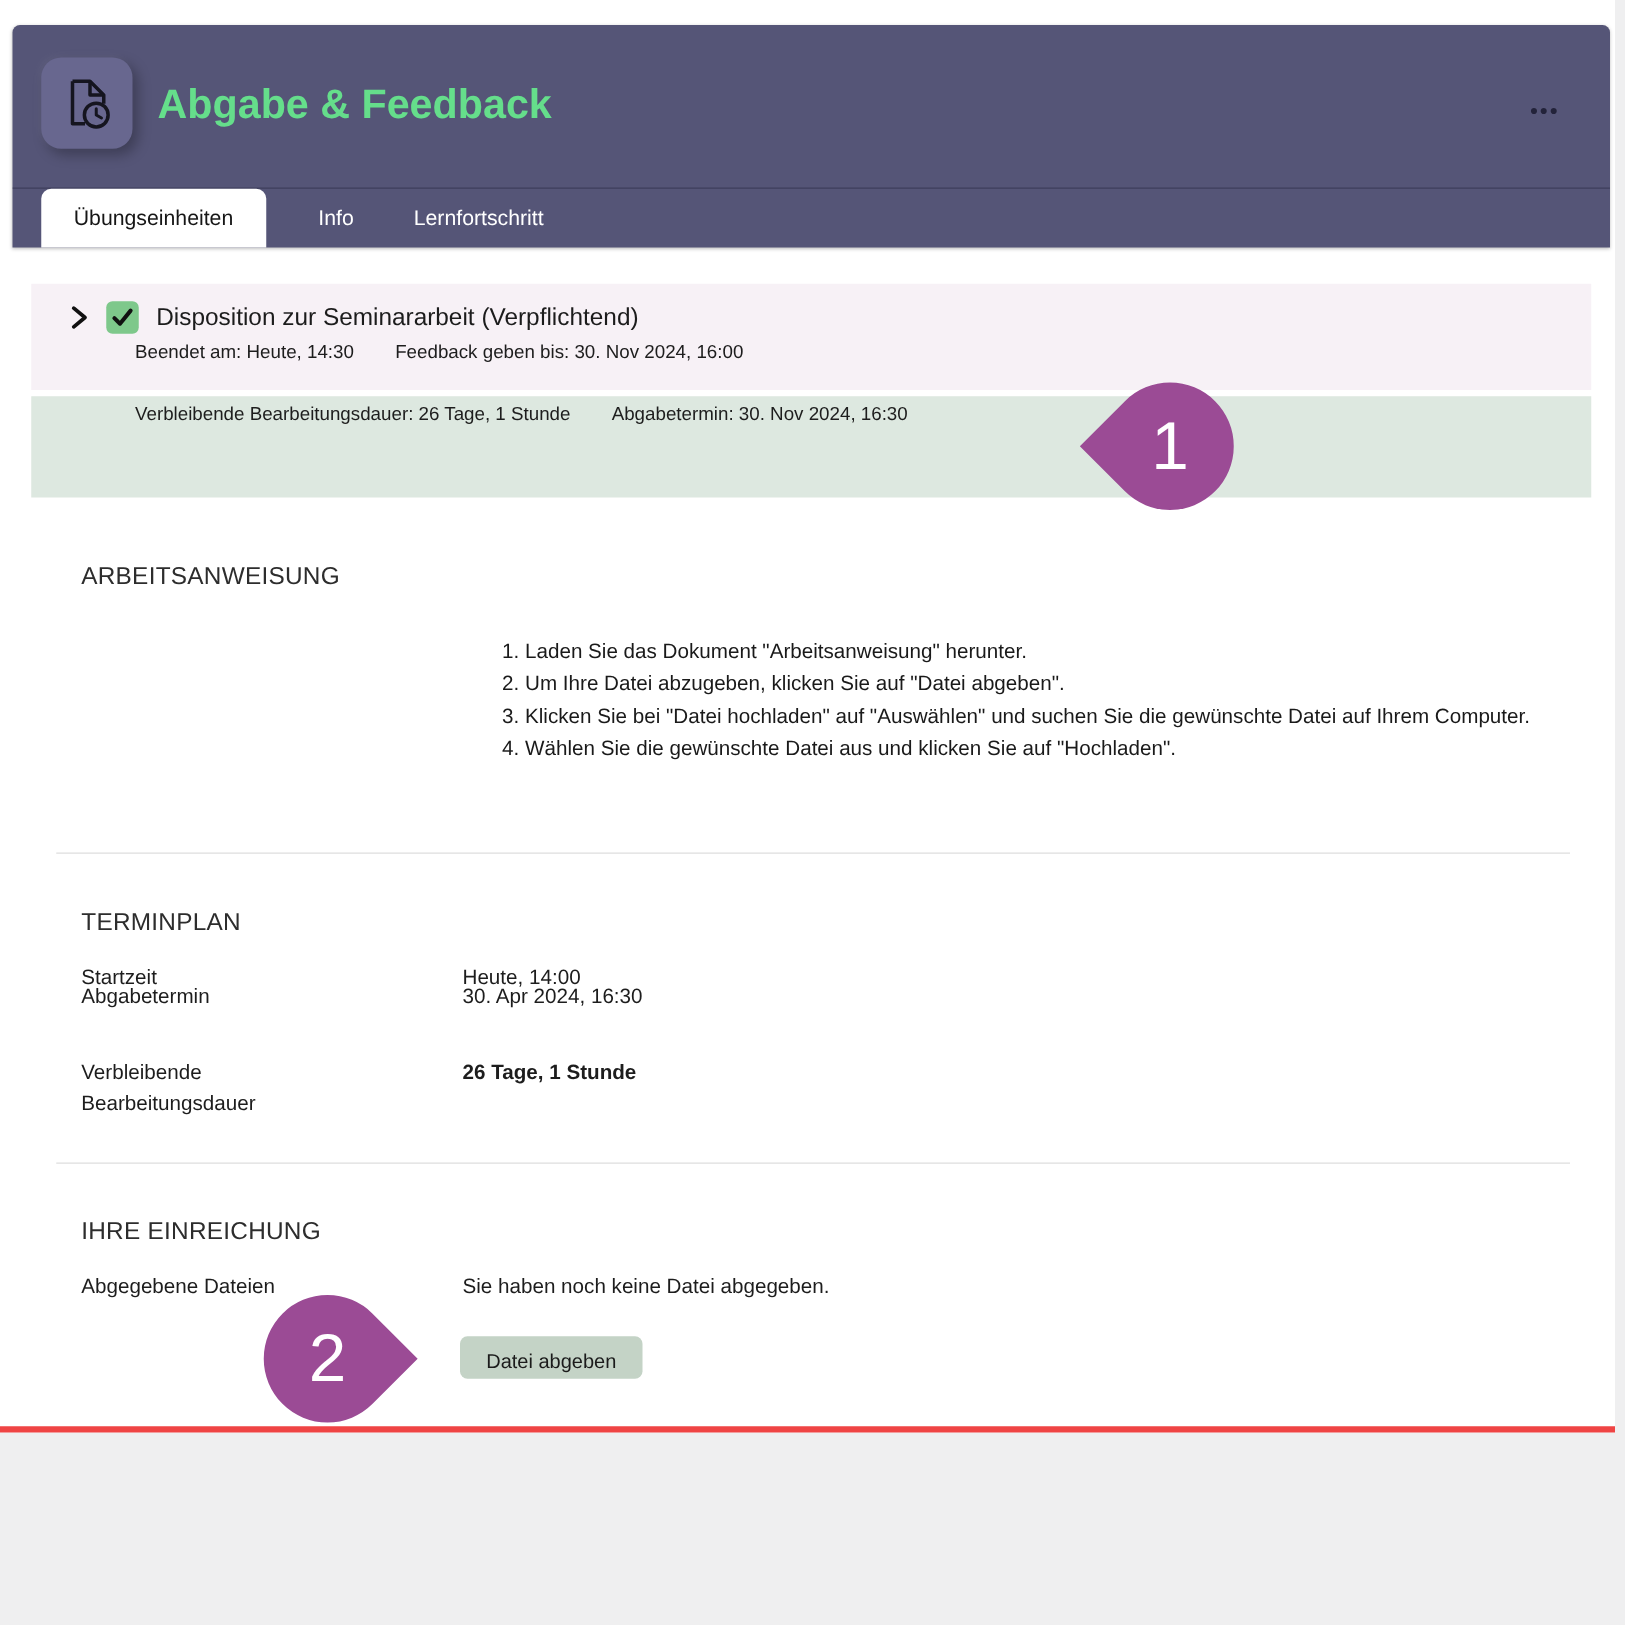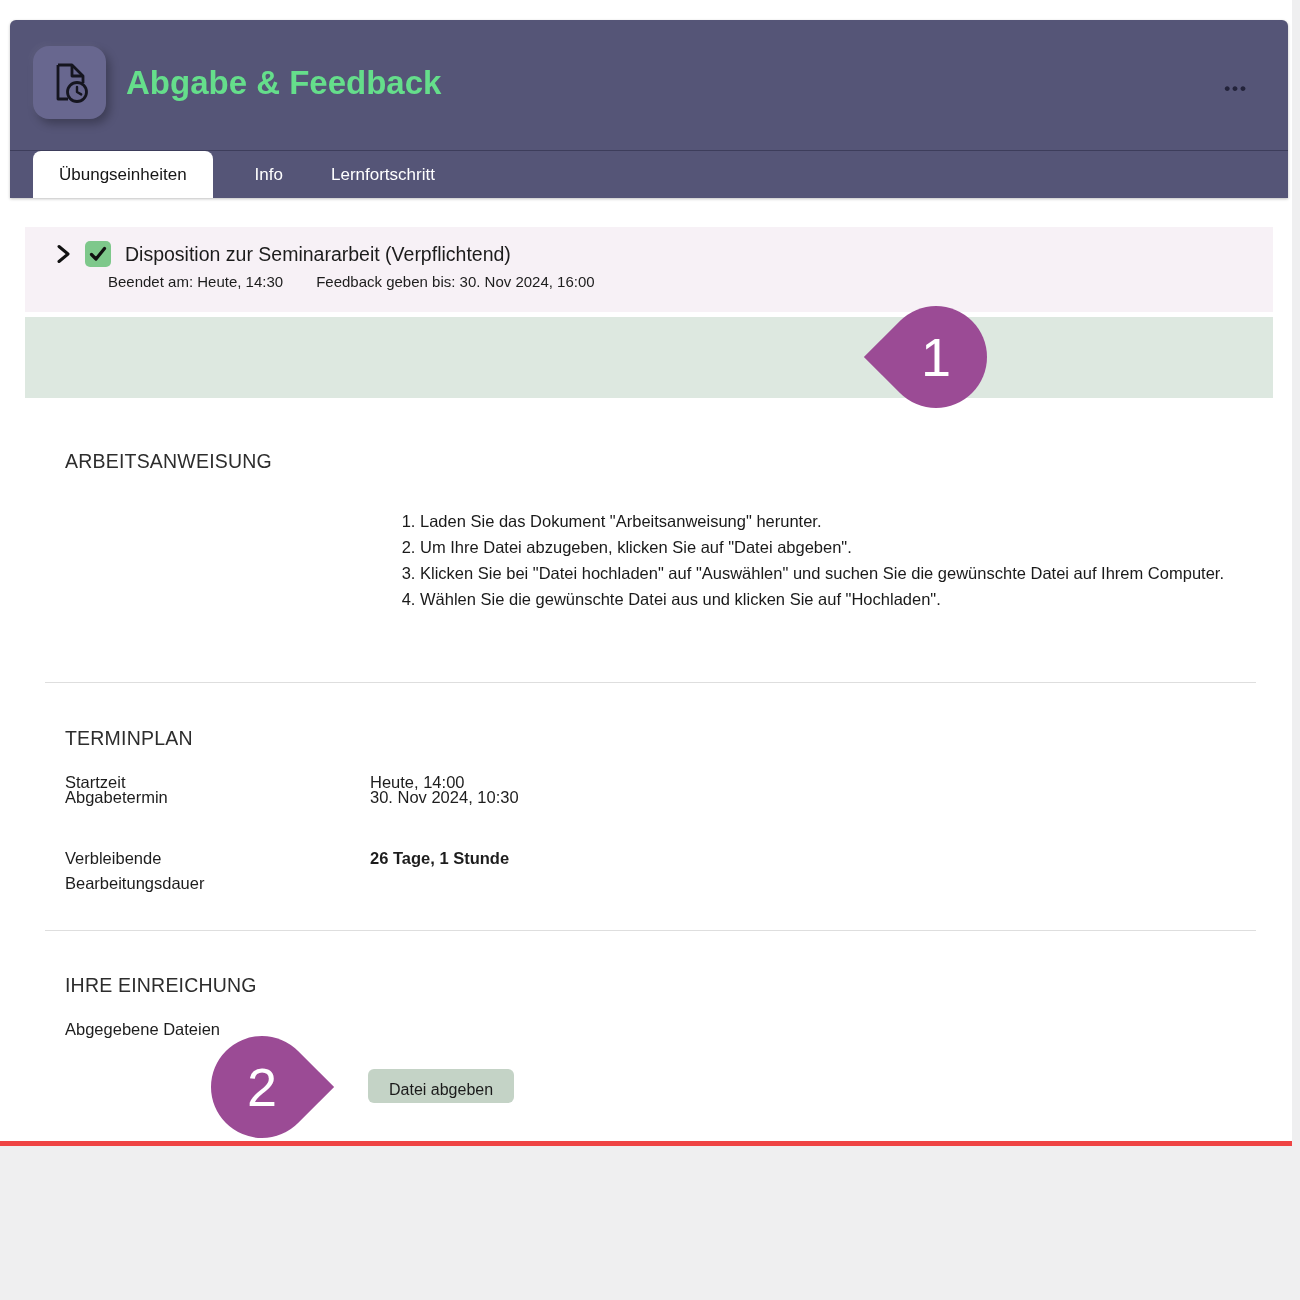--- a/index.html
+++ b/index.html
@@ -152,44 +152,49 @@
       </div>
       <div class="sec-title">Disposition zur Seminararbeit (Verpflichtend)</div>
     </div>
     <div class="sec-meta">
       <span>Beendet am: Heute, 14:30</span>
       <span>Feedback geben bis: 30. Nov 2024, 16:00</span>
     </div>
   </div>
 
   <div class="section sec2">
+    <div class="sec-meta">
+      <span>Verbleibende Bearbeitungsdauer: 26 Tage, 1 Stunde</span>
+      <span>Abgabetermin: 30. Nov 2024, 16:30</span>
+    </div>
   </div>
 
   <div class="h2 h-arbeit">ARBEITSANWEISUNG</div>
   <ol class="steps">
     <li>Laden Sie das Dokument "Arbeitsanweisung" herunter.</li>
     <li>Um Ihre Datei abzugeben, klicken Sie auf "Datei abgeben".</li>
     <li>Klicken Sie bei "Datei hochladen" auf "Auswählen" und suchen Sie die gewünschte Datei auf Ihrem Computer.</li>
     <li>Wählen Sie die gewünschte Datei aus und klicken Sie auf "Hochladen".</li>
   </ol>
 
   <div class="divider div1"></div>
 
   <div class="h2 h-termin">TERMINPLAN</div>
   <div class="kv-label r1">Startzeit</div>
   <div class="kv-value r1">Heute, 14:00</div>
   <div class="kv-label r2">Abgabetermin</div>
-  <div class="kv-value r2">30. Nov 2024, 10:30</div>
+  <div class="kv-value r2">30. Apr 2024, 16:30</div>
   <div class="kv-label r3">Verbleibende Bearbeitungsdauer</div>
   <div class="kv-value r3 bold">26 Tage, 1 Stunde</div>
 
   <div class="divider div2"></div>
 
   <div class="h2 h-einreich">IHRE EINREICHUNG</div>
   <div class="kv-label r4">Abgegebene Dateien</div>
+  <div class="kv-value r4">Sie haben noch keine Datei abgegeben.</div>
   <button class="submit-btn">Datei abgeben</button>
 
 </div>
 
 <div class="marker marker-1">
   <span>1</span>
 </div>
 <div class="marker marker-2">
   <span>2</span>
 </div>

